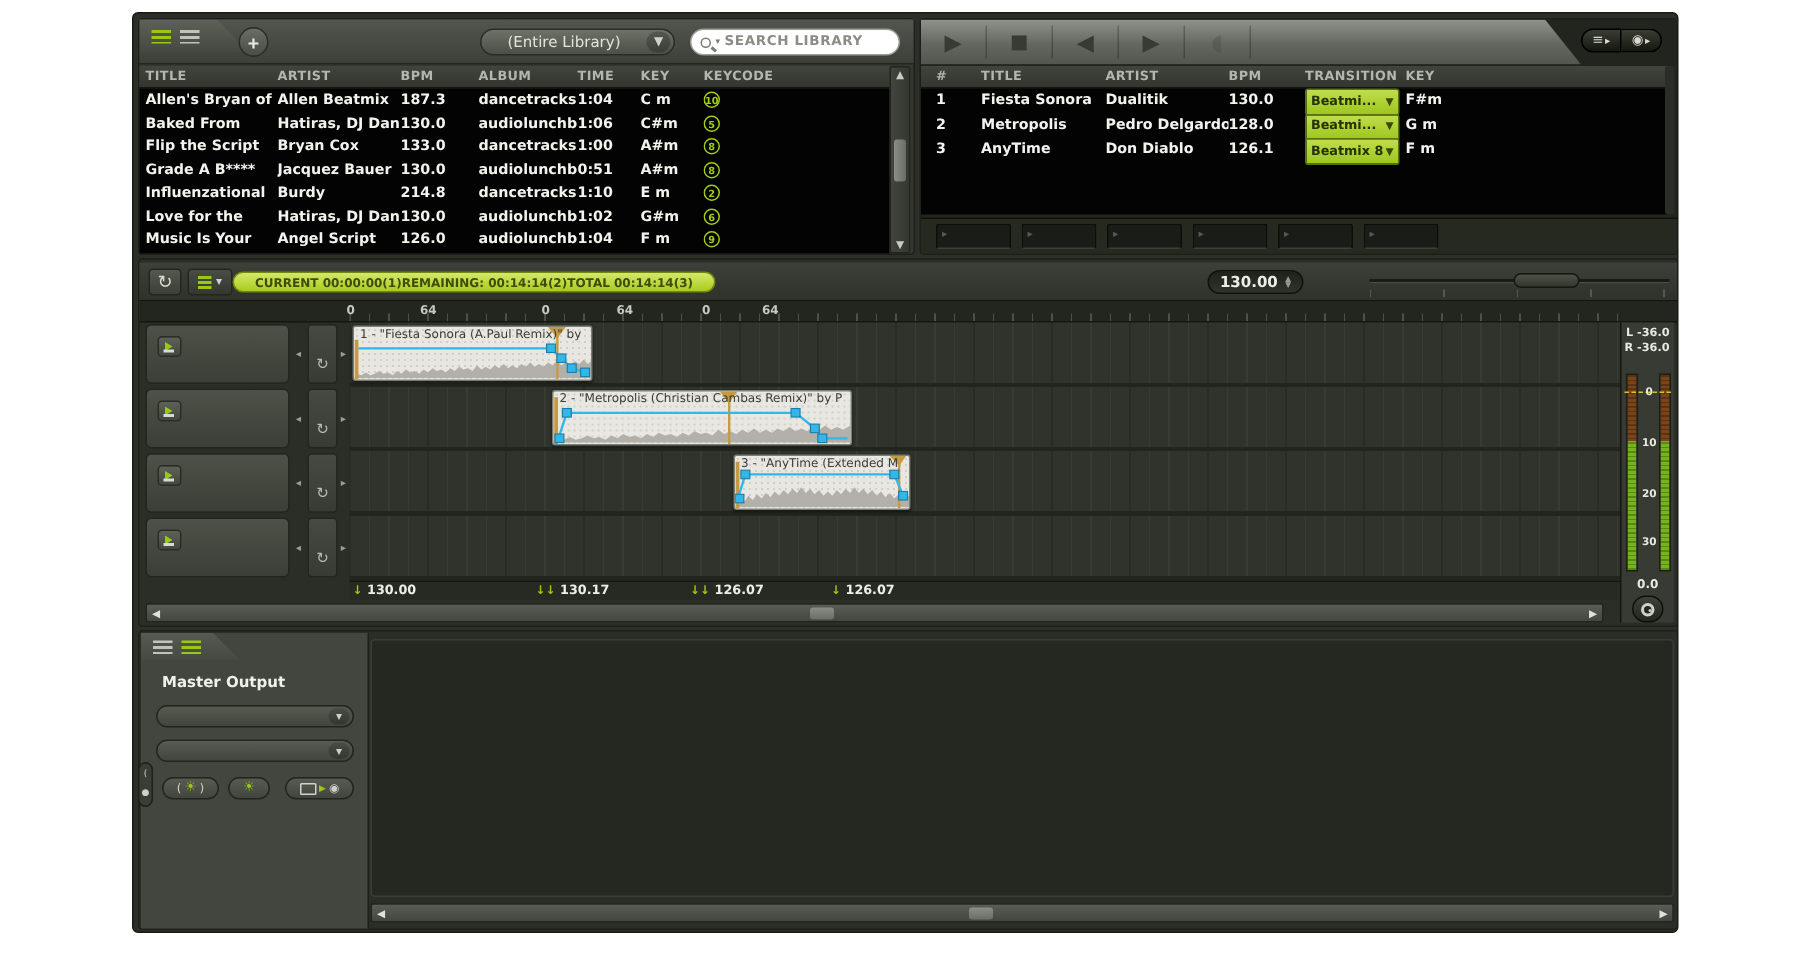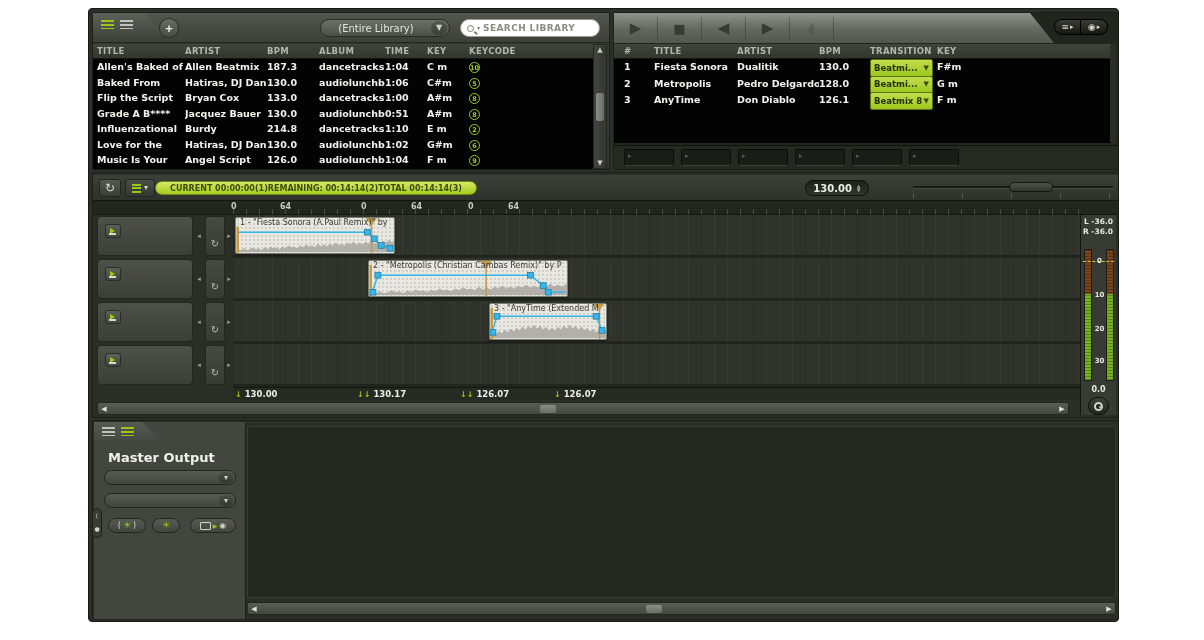--- a/index.html
+++ b/index.html
@@ -69,21 +69,21 @@
   .cue-pad { width:50px; height:17px; background:#1a1d17; border:1px solid #0c0e09; border-bottom-color:#3c3f37; border-radius:2px; color:#585b52; font-size:7px; padding:2px 0 0 3px; cursor:pointer; }
   .playlist-edge { position:absolute; right:2px; top:31px; width:6px; height:99px; background:#2b2e27; border-radius:2px; }
 
   
   .timeline-section { position:absolute; left:3px; top:163px; width:1027px; height:246px; background:#2b2e27; border:1px solid #1d1f19; border-radius:3px; }
   .tl-toolbar { position:absolute; left:0; top:2px; width:100%; height:26px; background:linear-gradient(#3d4038,#2f322b); border-bottom:1px solid #15170f; }
   .loop-btn { position:absolute; left:6px; top:4px; width:22px; height:18px; border-radius:3px; background:linear-gradient(#55584f,#3b3e36); border:1px solid #23261e; color:#d9dbd3; font-size:12px; }
   .grid-dd { position:absolute; left:32px; top:4px; width:30px; height:18px; border-radius:3px; background:linear-gradient(#4a4d45,#34372f); border:1px solid #23261e; display:flex; align-items:center; justify-content:center; gap:3px; }
   .grid-glyph { width:9px; height:9px; background:repeating-linear-gradient(180deg,#9ac814 0 2px,transparent 2px 3.5px); }
   .time-pill { position:absolute; left:62px; top:6px; width:322px; height:14px; border-radius:7px;
-    background:linear-gradient(#d3e86a,#a9cc1e); border:1px solid #74880f; display:flex; align-items:center; justify-content:flex-end; padding:0 14px; }
+    background:linear-gradient(#d3e86a,#a9cc1e); border:1px solid #74880f; display:flex; align-items:center; justify-content:space-between; padding:0 14px; }
   .time-pill span { font-size:8px; font-weight:bold; color:#3e4c07; white-space:nowrap; }
   .bpm-stepper { position:absolute; left:712px; top:5px; width:64px; height:16px; border-radius:8px; background:linear-gradient(#1e211a,#31342c); border:1px solid #101208; display:flex; align-items:center; justify-content:center; gap:5px; }
   .bpm-stepper .val { font-size:10px; font-weight:bold; color:#eceee7; }
   .stepper-arrows { display:flex; flex-direction:column; line-height:4px; color:#9a9d94; font-size:5px; }
   .zoom-slider { position:absolute; left:820px; top:11px; width:200px; height:3px; background:#191c14; border-bottom:1px solid #4a4d44; }
   .zoom-handle { position:absolute; left:96px; top:-4px; width:44px; height:10px; border-radius:5px; background:linear-gradient(#4e5148,#33362e); border:1px solid #15170f; cursor:pointer; }
   .zoom-ticks { position:absolute; left:820px; top:18px; width:200px; height:5px;
     background:repeating-linear-gradient(90deg,#565950 0 1px,transparent 1px 49px); }
 
   .ruler { position:absolute; left:0; top:28px; width:100%; height:14px; background:#23261f; border-bottom:1px solid #15170f; }
@@ -129,21 +129,21 @@
   .gain-lab { position:absolute; top:170px; width:100%; text-align:center; font-size:8px; font-weight:bold; color:#e8eae2; }
   .knob { position:absolute; left:7px; top:182px; width:21px; height:18px; border-radius:9px; background:linear-gradient(#3e4139,#23261f); border:1px solid #0e100a; display:flex; align-items:center; justify-content:center; cursor:pointer; }
   .knob .dot { width:9px; height:9px; border-radius:50%; border:2px solid #cfd2ca; background:#23261f; position:relative; }
   .knob .dot:after { content:""; position:absolute; left:2.5px; top:2.5px; width:2px; height:2px; border-radius:50%; background:#cfd2ca; }
 
   
   .bottom-section { position:absolute; left:3px; top:411px; width:1027px; height:200px; background:#2b2e27; border:1px solid #1d1f19; border-radius:3px; }
   .mixer-panel { position:absolute; left:1px; top:1px; width:152px; height:197px; background:#43463e; border-right:1px solid #1d1f19; }
   .mixer-tab { position:absolute; left:0; top:0; width:66px; height:18px; background:linear-gradient(#575a51,#464941);
     clip-path:polygon(0 0,48px 0,66px 100%,0 100%); display:flex; align-items:center; gap:6px; padding-left:8px; }
-  .mixer-title { position:absolute; left:14px; top:28px; font-size:13px; font-weight:bold; color:#f0f2ea; }
+  .mixer-title { position:absolute; left:14px; top:28px; font-size:10px; font-weight:bold; color:#f0f2ea; }
   .mix-select { position:absolute; left:10px; width:132px; height:15px; border-radius:8px; background:linear-gradient(#585b52,#42453d); border:1px solid #23261e; display:flex; align-items:center; justify-content:flex-end; padding-right:2px; cursor:pointer; }
   .mix-select .dd-btn { width:14px; height:11px; border-radius:6px; background:linear-gradient(#4a4d45,#33362e); display:flex; align-items:center; justify-content:center; }
   .mix-btn { position:absolute; height:15px; border-radius:8px; background:linear-gradient(#585b52,#42453d); border:1px solid #23261e; display:flex; align-items:center; justify-content:center; gap:2px; font-size:8px; color:#cfd2ca; cursor:pointer; }
   .sun { color:#9ac814; font-size:9px; line-height:1; }
   .mon-glyph { width:11px; height:8px; border:1px solid #cfd2ca; border-radius:1px; }
   .mini-side { position:absolute; left:-2px; top:86px; width:10px; height:30px; background:#3a3d35; border:1px solid #1d1f19; border-radius:5px; color:#cfd2ca; font-size:6px; text-align:center; line-height:13px; }
   .content-area { position:absolute; left:154px; top:5px; width:869px; height:172px; background:#252821; border:1px solid #3a3d35; border-radius:3px; }
   .bottom-hscroll { position:absolute; left:154px; top:181px; width:956px; height:13px; width:869px; background:linear-gradient(#5a5d55,#44473f); border:1px solid #23261e; border-radius:2px; }
 </style>
 </head>
@@ -176,21 +176,21 @@
       <span class="hdr-cell">ARTIST</span>
       <span class="hdr-cell">BPM</span>
       <span class="hdr-cell">ALBUM</span>
       <span class="hdr-cell">TIME</span>
       <span class="hdr-cell">KEY</span>
       <span class="hdr-cell">KEYCODE</span>
     </div>
 
     <div class="lib-body">
       <div class="lib-row lib-grid">
-        <span class="cell">Allen's Baked of</span>
+        <span class="cell">Allen's Bryan of</span>
         <span class="cell">Allen Beatmix</span>
         <span class="cell">187.3</span>
         <span class="cell">dancetracks</span>
         <span class="cell">1:04</span>
         <span class="cell">C m</span>
         <span class="cell"><span class="keycode-badge">10</span></span>
       </div>
       <div class="lib-row lib-grid">
         <span class="cell">Baked From</span>
         <span class="cell">Hatiras, DJ Dan,</span>

